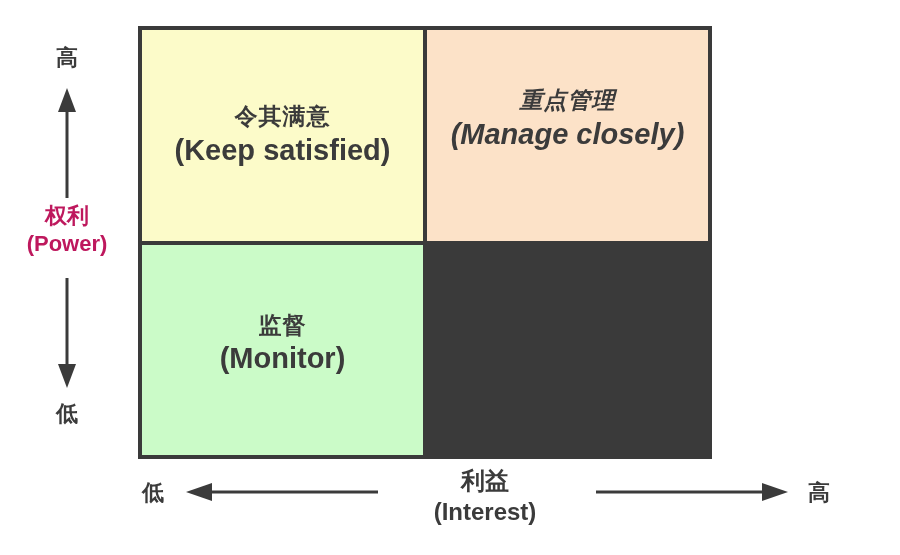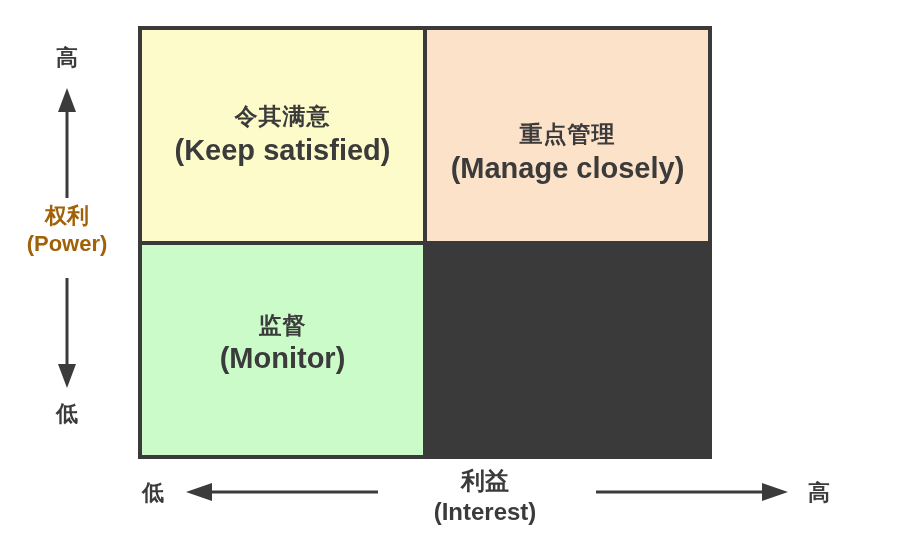--- a/index.html
+++ b/index.html
@@ -56,21 +56,21 @@
   .q-cn {
     font-size: 23px;
     letter-spacing: 1px;
   }
   .q-en {
     font-size: 29px;
   }
 
   
   .q-tl .q-text { margin-top: 72px; }
-  .q-tr .q-text { margin-top: 90px; }
+  .q-tr .q-text { margin-top: 56px; font-style: italic; }
   .q-bl .q-text { margin-top: 66px; }
   .q-br .q-text { margin-top: 66px; }
 
   
   .y-axis {
     position: absolute;
     left: 0;
     top: 26px;
     width: 134px;
     height: 433px;
@@ -87,21 +87,21 @@
   }
   .y-high { top: 18px; }
   .y-low  { top: 374px; }
 
   .y-name {
     position: absolute;
     width: 100%;
     top: 176px;
     text-align: center;
     font-weight: bold;
-    color: #a16207;
+    color: #be185d;
     font-size: 22px;
     line-height: 1.28;
   }
 
   .arrow-up, .arrow-down {
     position: absolute;
     left: 0;
     width: 100%;
     height: 110px;
   }

